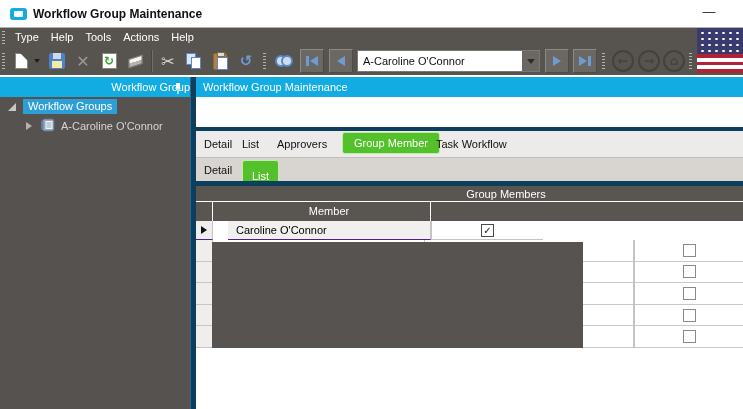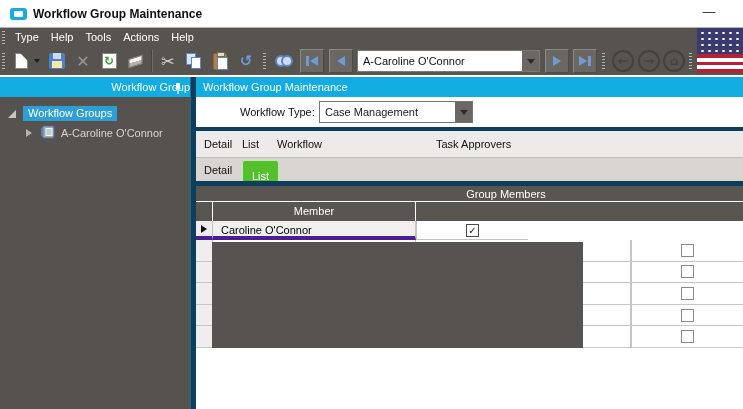--- a/index.html
+++ b/index.html
@@ -69,21 +69,21 @@
   
   .flag { position:absolute; left:697px; top:28px; width:46px; height:45px; }
   .flag .canton { height:26px; background-color:#3A3A6E;
     background-image:radial-gradient(circle, #fff 1px, rgba(255,255,255,0) 1.4px); background-size:7px 6px; background-position:2px 2px; }
   .flag .stripes { height:19px; background:repeating-linear-gradient(to bottom, #B22234 0 3.8px, #fff 3.8px 7.6px); }
 
   
   .left-panel { position:absolute; left:0; top:77px; width:190px; height:385px; background:#555250;text-align:right; }
   .panel-header { height:20px; background:#12ACE3; color:#fff; line-height:20px; padding-left:5px; position:relative; }
   .pin { position:absolute; right:7px; top:4px; }
-  .tree { padding-top:7px; }
+  .tree { }
   .tree-row { display:flex; align-items:center; height:19px; }
   .exp-arrow { width:0; height:0; border-left:8px solid transparent; border-bottom:8px solid #c9c7c4; margin-left:8px; }
   .col-arrow { width:0; height:0; border-top:4px solid transparent; border-bottom:4px solid transparent; border-left:6px solid #b4b1ae; margin-left:26px; }
   .tree-root-label { margin-left:7px; background:#2B9FD6; color:#fff; padding:1px 5px 2px 5px; }
   .tree-child-label { margin-left:6px; color:#d6d4d2; }
   .nb-icon { margin-left:8px; }
 
   .splitter { position:absolute; left:190px; top:77px; width:6px; height:332px; background:#0E3E5E; border-left:1px solid #2a668e; }
 
   .main { position:absolute; left:196px; top:77px; width:547px; height:332px; background:#fff; }
@@ -101,24 +101,24 @@
   .tabs2 { position:absolute; left:0; top:80px; width:547px; height:24px; background:#D8D5D1; border-top:1px solid #c2bfbb; }
   .tab { position:absolute; top:0; line-height:26px; color:#111; }
   .tabs2 .tab { line-height:24px; }
   .tab-active { background:#54C02B; color:#fff; border:1px solid #bfeea8; border-radius:3px; line-height:normal; padding:4px 11px; top:1px; }
   .tabs2 .tab-active { padding:3px 9px; top:2px; }
 
   
   .grid-caption { position:absolute; left:0; top:109px; width:620px; height:16px; background:#595551; color:#fff; text-align:center; line-height:16px; border-bottom:1px solid #fff; }
   .grid-header { position:absolute; left:0; top:125px; width:547px; height:19px; background:#595551; display:flex; color:#fff; }
   .gh-cell { border-right:1px solid #fff; text-align:center; line-height:19px; }
-  .c-sel { width:17px; } .c-member { width:203px; } .c-role { width:215px; } .c-primary { width:112px; border-right:none; }
+  .c-sel { width:17px; } .c-member { width:203px;margin-left:15px; } .c-role { width:215px; } .c-primary { width:112px; border-right:none; }
 
   .grid-row { position:absolute; left:0; width:547px; height:19px; display:flex; }
-  .gr-cell { border-right:1px solid #c6c4c2; border-bottom:4px solid #4c1d95; background:#fff; line-height:18px; }
+  .gr-cell { border-right:1px solid #c6c4c2; border-bottom:1px solid #4c1d95; background:#fff; line-height:18px; }
   .data-row { top:144px; }
   .data-row .c-sel { background:#EFEEED; display:flex; align-items:center; justify-content:center; }
   .data-row .c-member { background:#F1F0EF; padding-left:8px; color:#000; }
   .data-row .c-role { padding-left:6px; color:#000; }
   .sel-arrow { width:0; height:0; border-top:4px solid transparent; border-bottom:4px solid transparent; border-left:6px solid #111; }
 
   .empty-rows { position:absolute; left:0; top:163px; width:547px; height:108px; display:flex; flex-direction:column; }
   .empty-row { flex:1; display:flex; }
   .empty-row .gr-cell { border-bottom:1px solid #c9c7c5; }
   .empty-row .c-sel { background:#EFEEED; }
@@ -272,37 +272,29 @@
     </div>
   </div>
 
   <div class="splitter"></div>
 
   <div class="main">
     <div class="main-header">
       <span>Workflow Group Maintenance</span>
     </div>
 
-    <div class="type-row">
-      <span class="type-label">Workflow Type:</span>
-      <span class="type-combo">
-        <span class="val">Case Management</span>
-        <span class="combo-btn">
-            <i></i>
-          </span>
-      </span>
-    </div>
 
     <div class="strip1"></div>
 
     <div class="tabs1">
       <span class="tab" style="left:8px;">Detail</span>
       <span class="tab" style="left:46px;">List</span>
-      <span class="tab" style="left:81px;">Workflow</span>
-      <span class="tab" style="left:240px;">Task Approvers</span>
+      <span class="tab" style="left:81px;">Approvers</span>
+      <span class="tab tab-active" style="left:146px;">Group Member</span>
+      <span class="tab" style="left:240px;">Task Workflow</span>
     </div>
 
     <div class="tabs2">
       <span class="tab" style="left:8px;">Detail</span>
       <span class="tab tab-active" style="left:46px;">List</span>
     </div>
 
     <div class="strip2"></div>
 
     <div class="grid-caption">Group Members</div>

